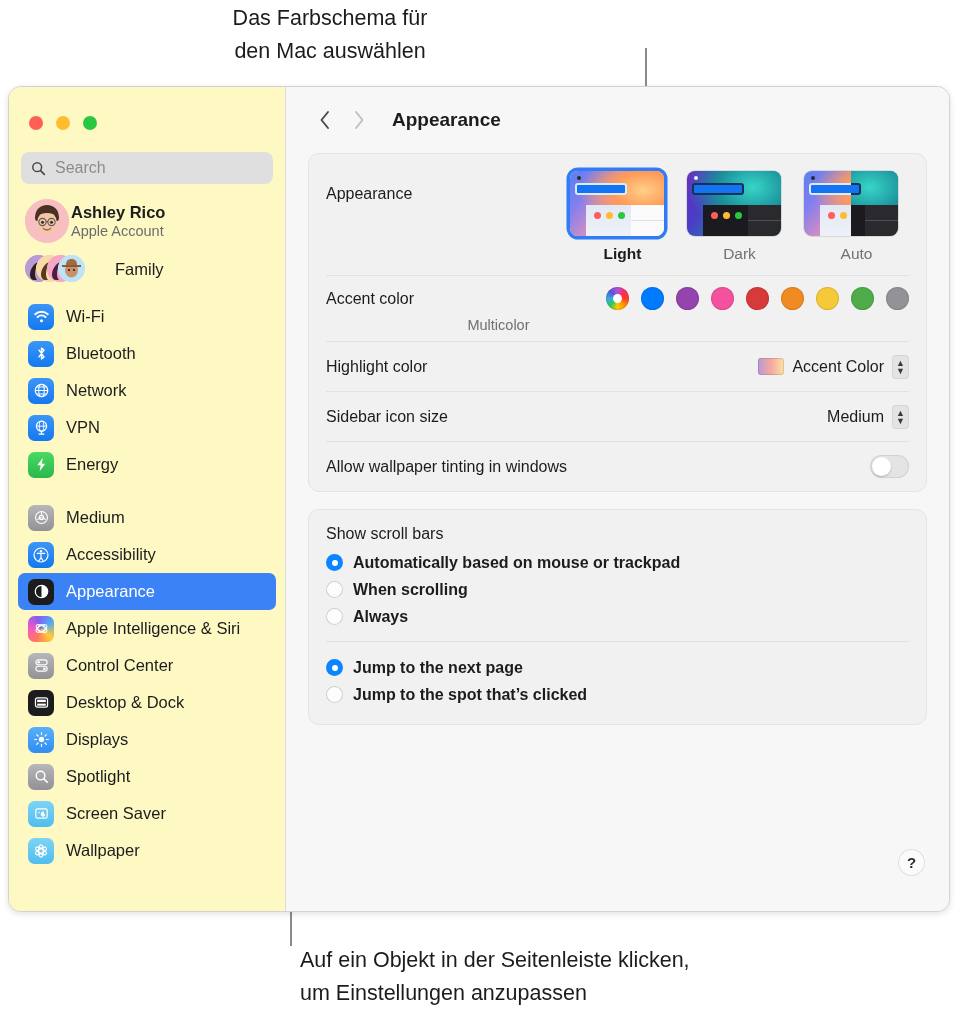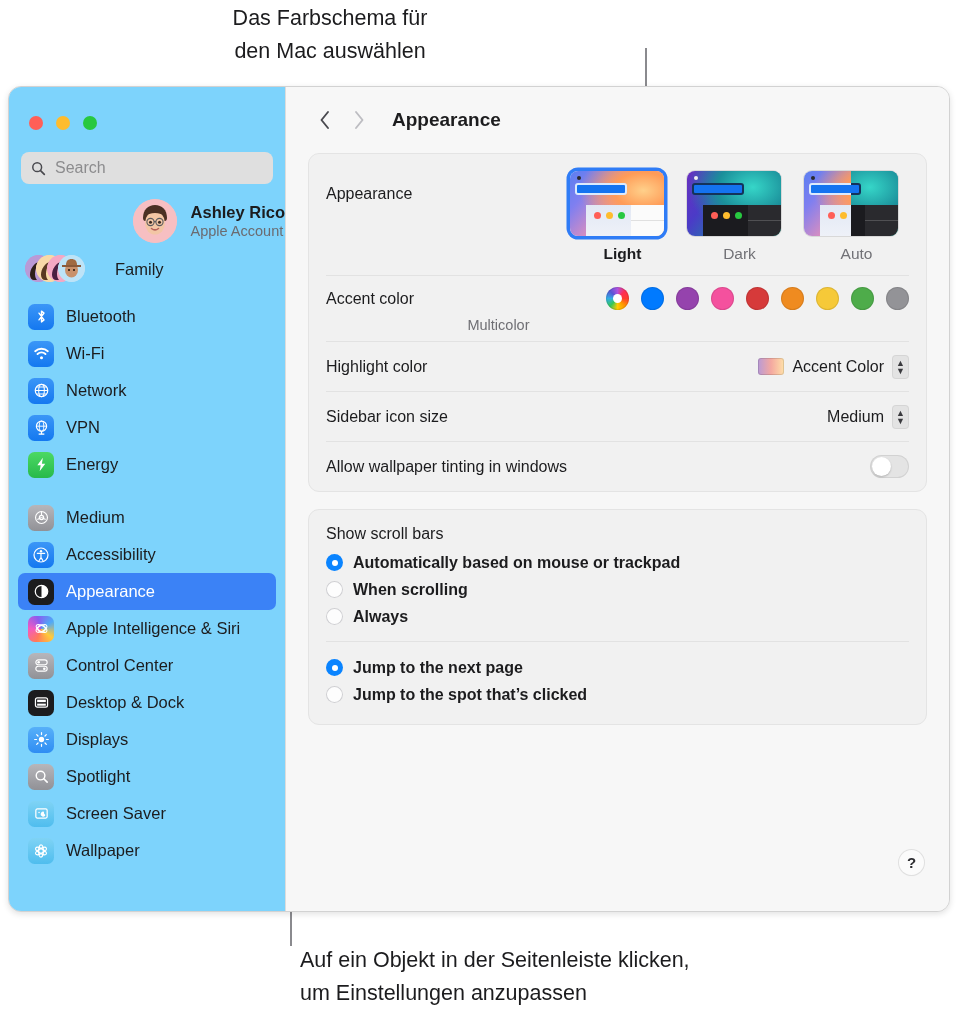--- a/index.html
+++ b/index.html
@@ -40,21 +40,21 @@
     background: #f2f2f2;
     border: 1px solid #d2d2d2;
     box-shadow: 0 2px 6px rgba(0,0,0,.12);
     display: flex;
     overflow: hidden;
   }
 
   
   .sidebar {
     width: 277px;
-    background: #7dd3fc;
+    background: #fef9c3;
     border-right: 1px solid #dcdcdc;
     padding: 0;
     position: relative;
     flex: none;
   }
   .traffic {
     display: flex; gap: 13px;
     padding: 29px 0 0 20px;
   }
   .light { width: 14px; height: 14px; border-radius: 50%; }
@@ -67,21 +67,21 @@
     height: 32px;
     background: #dfdfdf;
     border-radius: 8px;
     display: flex; align-items: center;
     gap: 9px; padding: 0 10px;
   }
   .search-placeholder { color: #8c8c8e; font-size: 16px; }
 
   .account {
     display: flex; align-items: center;
-    gap: 14px; padding: 15px 0 0 16px; justify-content: flex-end;
+    gap: 2px; padding: 15px 0 0 16px;
   }
   .avatar {
     width: 44px; height: 44px; border-radius: 50%;
     background: #f7bfc2;
     display:flex; align-items:center; justify-content:center;
     font-size: 27px; line-height: 1;
     overflow: hidden;
   }
   .account-name { font-size: 16.5px; font-weight: bold; color: #1c1c1e; }
   .account-sub { font-size: 14.5px; color: #6b6b70; margin-top: 1px; }
@@ -402,35 +402,35 @@
             <circle cx="16" cy="15" r="1.1" fill="#2a1a12"></circle>
           </svg>
         </span>
       </div>
       <span class="family-label">Family</span>
     </div>
 
     <div class="nav-group">
       <div class="nav-item">
         <span class="nav-icon ic-blue">
-          <svg width="15" height="15" viewBox="0 0 16 18">
-            <path d="M5 5l6 8-3 2.5V2.5L11 5 5 13" stroke="#fff" stroke-width="1.7" fill="none" stroke-linejoin="round" stroke-linecap="round"></path>
-          </svg>
-        </span>
-        <span class="nav-label">Bluetooth</span>
-      </div>
-      <div class="nav-item">
-        <span class="nav-icon ic-blue">
           <svg width="17" height="17" viewBox="0 0 18 18">
             <path d="M2.3 6.6a10 10 0 0 1 13.4 0" stroke="#fff" stroke-width="2" fill="none" stroke-linecap="round"></path>
             <path d="M4.8 9.6a6.3 6.3 0 0 1 8.4 0" stroke="#fff" stroke-width="2" fill="none" stroke-linecap="round"></path>
             <circle cx="9" cy="13.4" r="1.6" fill="#fff"></circle>
           </svg>
         </span>
         <span class="nav-label">Wi-Fi</span>
+      </div>
+      <div class="nav-item">
+        <span class="nav-icon ic-blue">
+          <svg width="15" height="15" viewBox="0 0 16 18">
+            <path d="M5 5l6 8-3 2.5V2.5L11 5 5 13" stroke="#fff" stroke-width="1.7" fill="none" stroke-linejoin="round" stroke-linecap="round"></path>
+          </svg>
+        </span>
+        <span class="nav-label">Bluetooth</span>
       </div>
       <div class="nav-item">
         <span class="nav-icon ic-blue">
           <svg width="17" height="17" viewBox="0 0 18 18">
             <circle cx="9" cy="9" r="6.6" fill="none" stroke="#fff" stroke-width="1.3"></circle>
             <ellipse cx="9" cy="9" rx="3" ry="6.6" fill="none" stroke="#fff" stroke-width="1.1"></ellipse>
             <line x1="2.4" y1="9" x2="15.6" y2="9" stroke="#fff" stroke-width="1.1"></line>
             <line x1="3.6" y1="5.3" x2="14.4" y2="5.3" stroke="#fff" stroke-width="1"></line>
             <line x1="3.6" y1="12.7" x2="14.4" y2="12.7" stroke="#fff" stroke-width="1"></line>
           </svg>

